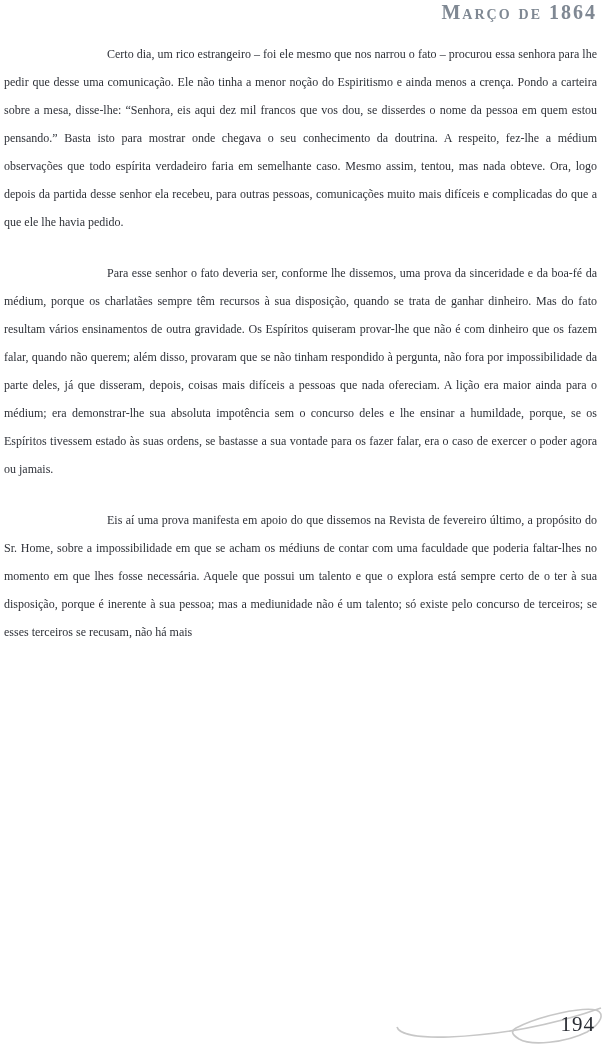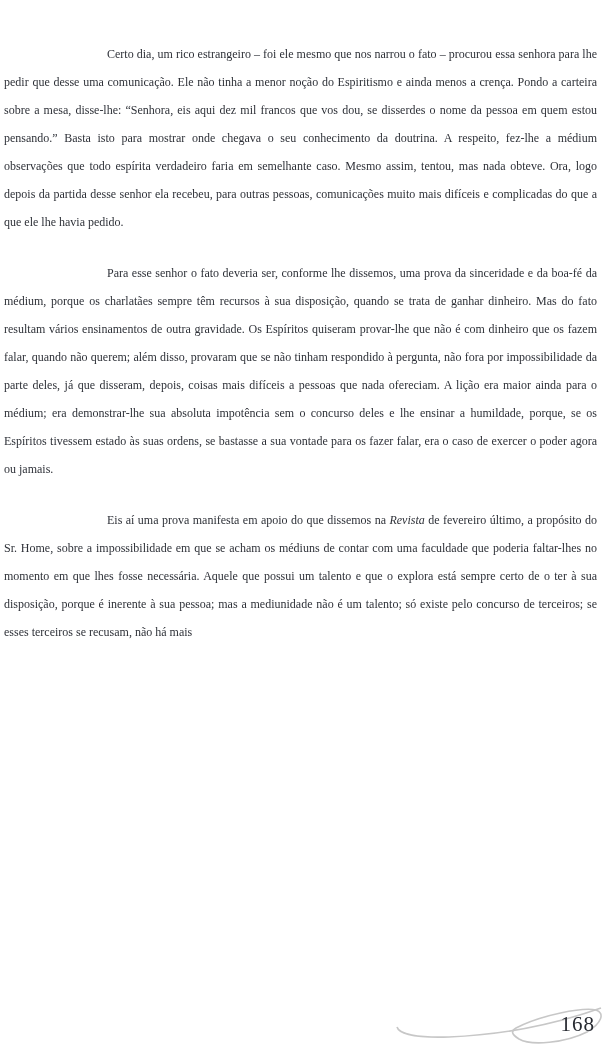--- a/index.html
+++ b/index.html
@@ -33,21 +33,20 @@
     color: #2e3138;
     font-size: 12px;
     line-height: 28px;
     text-align: justify;
   }
   .body-text p {
     margin: 0 0 23px 0;
     text-indent: 103px;
   }
   .italic-run {
-    font-style: italic;
   }
   .page-footer {
     position: absolute;
     right: 0;
     bottom: 3px;
     width: 212px;
     height: 52px;
   }
   .flourish-svg {
     position: absolute;
@@ -62,34 +61,35 @@
     font-size: 21px;
     color: #272a31;
     letter-spacing: 1px;
   }
 </style>
 </head>
 <body>
 
 <div class="page">
 
+  <div class="running-header">Março de 1864</div>
 
   <div class="body-text">
     <p>
       <span>Certo dia, um rico estrangeiro – foi ele mesmo que nos narrou o fato – procurou essa senhora para lhe pedir que desse uma comunicação. Ele não tinha a menor noção do Espiritismo e ainda menos a crença. Pondo a carteira sobre a mesa, disse-lhe: “Senhora, eis aqui dez mil francos que vos dou, se disserdes o nome da pessoa em quem estou pensando.” Basta isto para mostrar onde chegava o seu conhecimento da doutrina. A respeito, fez-lhe a médium observações que todo espírita verdadeiro faria em semelhante caso. Mesmo assim, tentou, mas nada obteve. Ora, logo depois da partida desse senhor ela recebeu, para outras pessoas, comunicações muito mais difíceis e complicadas do que a que ele lhe havia pedido.</span>
     </p>
     <p>
       <span>Para esse senhor o fato deveria ser, conforme lhe dissemos, uma prova da sinceridade e da boa-fé da médium, porque os charlatães sempre têm recursos à sua disposição, quando se trata de ganhar dinheiro. Mas do fato resultam vários ensinamentos de outra gravidade. Os Espíritos quiseram provar-lhe que não é com dinheiro que os fazem falar, quando não querem; além disso, provaram que se não tinham respondido à pergunta, não fora por impossibilidade da parte deles, já que disseram, depois, coisas mais difíceis a pessoas que nada ofereciam. A lição era maior ainda para o médium; era demonstrar-lhe sua absoluta impotência sem o concurso deles e lhe ensinar a humildade, porque, se os Espíritos tivessem estado às suas ordens, se bastasse a sua vontade para os fazer falar, era o caso de exercer o poder agora ou jamais.</span>
     </p>
     <p>
       <span>Eis aí uma prova manifesta em apoio do que dissemos na </span><span class="italic-run">Revista</span><span> de fevereiro último, a propósito do Sr. Home, sobre a impossibilidade em que se acham os médiuns de contar com uma faculdade que poderia faltar-lhes no momento em que lhes fosse necessária. Aquele que possui um talento e que o explora está sempre certo de o ter à sua disposição, porque é inerente à sua pessoa; mas a mediunidade não é um talento; só existe pelo concurso de terceiros; se esses terceiros se recusam, não há mais</span>
     </p>
   </div>
 
   <div class="page-footer">
     <svg class="flourish-svg" width="212" height="52" viewBox="0 0 212 52" fill="none" xmlns="http://www.w3.org/2000/svg">
       <path d="M 6,27 C 8,34 26,38 58,37 C 108,35 162,25 210,8" stroke="#c7c7c7" stroke-width="1.6" fill="none"></path>
       <path d="M 125,28 C 150,15 192,7 205,10 C 214,13 211,23 196,32 C 174,43 140,46 128,39 C 120,34 120,31 125,28" stroke="#c7c7c7" stroke-width="1.6" fill="none"></path>
     </svg>
-    <div class="page-number">168</div>
+    <div class="page-number">194</div>
   </div>
 
 </div>
 
 </body></html>

